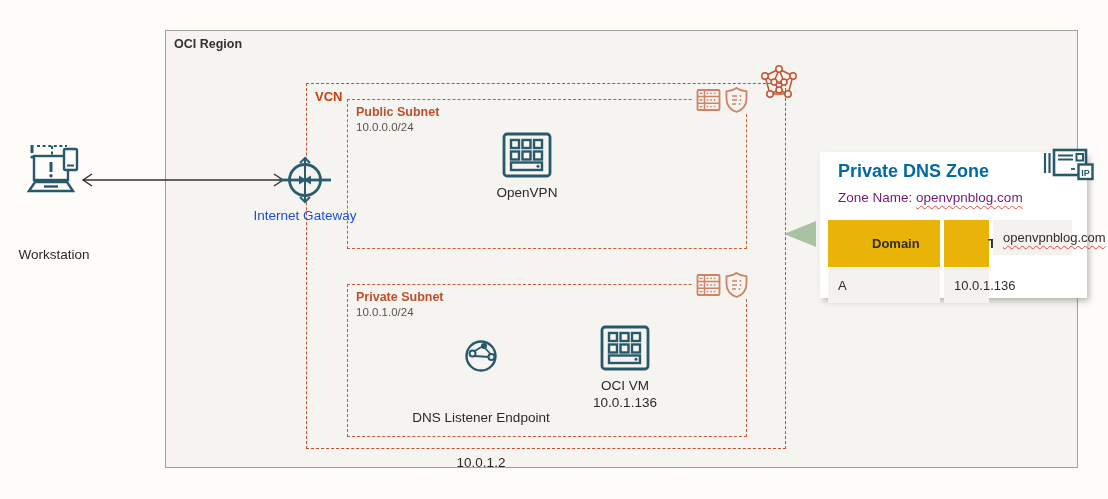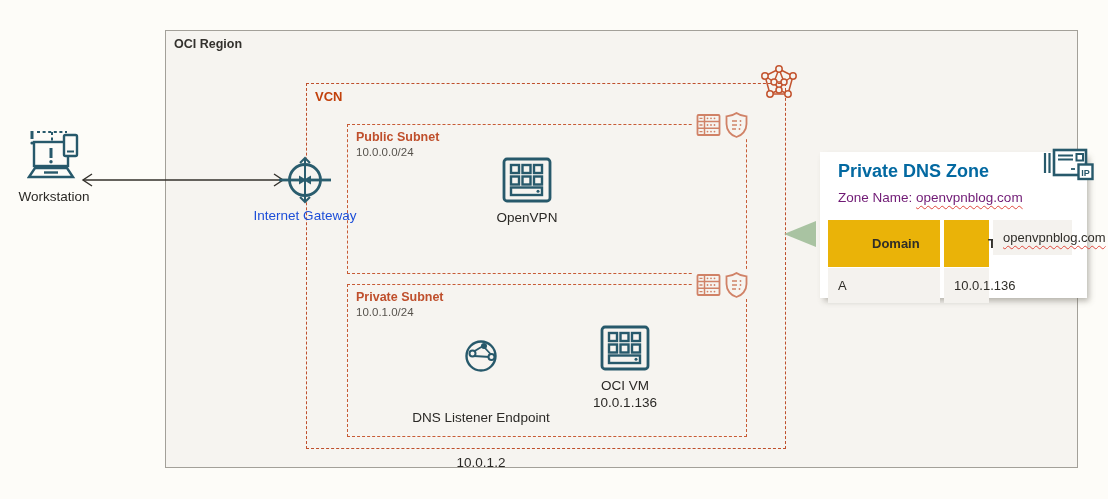--- a/index.html
+++ b/index.html
@@ -12,37 +12,37 @@
   .region-label { position:absolute; left:8px; top:6px; font-size:12.5px; font-weight:bold; color:#33312d; }
 
   
   .vcn { position:absolute; left:140px; top:52px; width:480px; height:366px;
          border:1.8px dashed #bf4f2c; }
   .vcn-label { position:absolute; left:8px; top:5px; font-size:13px; font-weight:bold; color:#c2410c; }
   .vcn-icon { position:absolute; left:450px; top:-21px; width:44px; height:40px; }
 
   
   .subnet { position:absolute; width:400px; border:1.4px dashed #c75b35; }
-  .subnet.public  { left:40px; top:40px;  height:150px; }
+  .subnet.public  { left:40px; top:15px;  height:150px; }
   .subnet.private { left:40px; top:200px; height:153px; }
   .subnet-label { position:absolute; left:8px; top:5px; font-size:12.5px; font-weight:bold; color:#bf4f2c; }
   .subnet-cidr  { position:absolute; left:8px; top:21px; font-size:11.5px; color:#57534d; }
   .subnet-icons { position:absolute; left:345px; top:-14px; display:flex; gap:2px;
                   background:#f6f4f0; padding:0 2px; align-items:center; }
 
   
   .node { position:absolute; display:flex; flex-direction:column; align-items:center; }
   .node-label { margin-top:6px; font-size:13.5px; color:#2b2926; text-align:center; line-height:17px; }
   .node-ip    { font-size:13.5px; color:#2b2926; text-align:left; line-height:17px; }
   .node-openvpn { left:119px; top:32px; width:120px; }
   .node-dns     { left:53px;  top:52px; width:160px;gap:28px; }
   .node-vm      { left:217px; top:40px; width:120px; }
 
   
-  .node-workstation { left:8px; top:128px; width:92px; }
+  .node-workstation { left:8px; top:142px; width:92px;gap:44px; }
 
   
   .arrow-svg { position:absolute; left:76px; top:169px; }
 
   
   .gw-icon  { position:absolute; left:277px; top:152px; }
   .gw-label { position:absolute; left:253px; top:207px; width:104px; text-align:center;
               font-size:13.5px; color:#1d4ed8; line-height:18px; }
 
   

